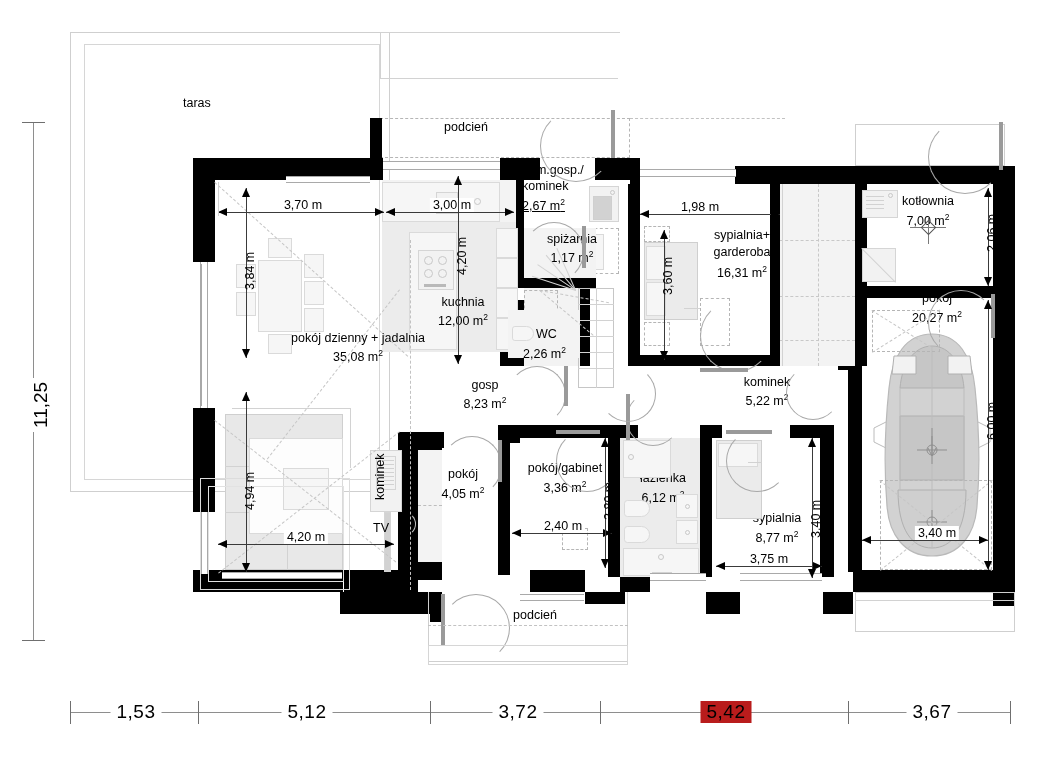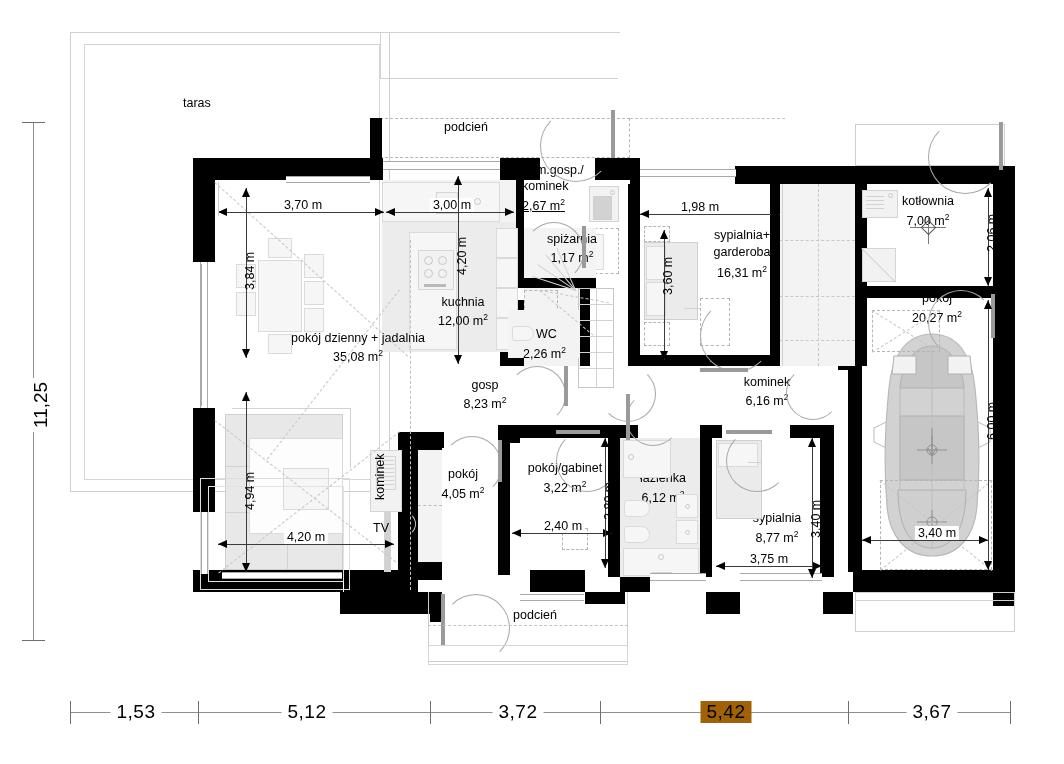--- a/index.html
+++ b/index.html
@@ -251,21 +251,21 @@
   <div class="outline-d" style="left:700px;top:298px;width:30px;height:48px;"></div>
 
   <div class="fillrm2" style="left:780px;top:184px;width:75px;height:182px;"></div>
   <div class="hair2" style="left:780px;top:240px;width:75px;height:1px;border-top:1px dashed #c8c8c8;background:none;"></div>
   <div class="hair2" style="left:780px;top:296px;width:75px;height:1px;border-top:1px dashed #c8c8c8;background:none;"></div>
   <div class="hair2" style="left:780px;top:340px;width:75px;height:1px;border-top:1px dashed #c8c8c8;background:none;"></div>
   <div class="hair2" style="left:818px;top:184px;width:1px;height:182px;border-left:1px dashed #c8c8c8;background:none;"></div>
   <div class="hair2" style="left:782px;top:184px;width:1px;height:182px;"></div>
 
   <div class="lbl c" style="left:767px;top:375px;">kominek</div>
-  <div class="lbl c area" style="left:767px;top:390px;"><span>6,16 m</span><sup>2</sup></div>
+  <div class="lbl c area" style="left:767px;top:390px;"><span>5,22 m</span><sup>2</sup></div>
 
   <div class="lbl c" style="left:928px;top:194px;">kotłownia</div>
   <div class="lbl c area" style="left:928px;top:210px;"><span>7,00 m</span><sup>2</sup></div>
   <div class="furn2" style="left:862px;top:190px;width:36px;height:28px;"></div>
   <div class="hair2" style="left:866px;top:196px;width:18px;height:1px;"></div>
   <div class="hair2" style="left:866px;top:200px;width:18px;height:1px;"></div>
   <div class="hair2" style="left:866px;top:204px;width:18px;height:1px;"></div>
   <div class="hair2" style="left:866px;top:208px;width:18px;height:1px;"></div>
   <div class="ring" style="left:888px;top:193px;width:5px;height:5px;"></div>
   <div class="furn2" style="left:862px;top:248px;width:34px;height:34px;"></div>
@@ -313,21 +313,21 @@
   <div class="outline-d" style="left:880px;top:480px;width:112px;height:90px;"></div>
   <div class="hair2" style="left:880px;top:480px;width:144px;height:1px;transform-origin:0 0;transform:rotate(38.8deg);border-top:1px dashed #c6c6c6;background:none;"></div>
   <div class="hair2" style="left:880px;top:570px;width:144px;height:1px;transform-origin:0 0;transform:rotate(-38.8deg);border-top:1px dashed #c6c6c6;background:none;"></div>
 
   <div class="fillrm2" style="left:418px;top:450px;width:24px;height:112px;"></div>
   <div class="lbl c" style="left:463px;top:467px;">pokój</div>
   <div class="lbl c area" style="left:463px;top:483px;"><span>4,05 m</span><sup>2</sup></div>
   <div class="hair2" style="left:418px;top:505px;width:24px;height:1px;border-top:1px dashed #bdbdbd;background:none;"></div>
 
   <div class="lbl c" style="left:565px;top:461px;">pokój/gabinet</div>
-  <div class="lbl c area" style="left:565px;top:477px;"><span>3,22 m</span><sup>2</sup></div>
+  <div class="lbl c area" style="left:565px;top:477px;"><span>3,36 m</span><sup>2</sup></div>
   <div class="outline-d" style="left:562px;top:528px;width:26px;height:22px;"></div>
 
   <div class="fillrm" style="left:620px;top:438px;width:80px;height:139px;"></div>
   <div class="lbl c" style="left:663px;top:471px;">łazienka</div>
   <div class="lbl c area" style="left:663px;top:487px;"><span>6,12 m</span><sup>2</sup></div>
   <div class="furnl" style="left:623px;top:440px;width:48px;height:38px;"></div>
   <div class="ring" style="left:628px;top:454px;width:6px;height:6px;"></div>
   <div class="furnl" style="left:624px;top:500px;width:26px;height:17px;border-radius:4px 10px 10px 4px;"></div>
   <div class="furnl" style="left:624px;top:526px;width:26px;height:17px;border-radius:4px 10px 10px 4px;"></div>
   <div class="furnl" style="left:676px;top:494px;width:22px;height:24px;"></div>
@@ -495,16 +495,16 @@
   <div class="tick" style="left:70px;top:701px;width:1px;height:23px;"></div>
   <div class="tick" style="left:198px;top:701px;width:1px;height:23px;"></div>
   <div class="tick" style="left:430px;top:701px;width:1px;height:23px;"></div>
   <div class="tick" style="left:600px;top:701px;width:1px;height:23px;"></div>
   <div class="tick" style="left:848px;top:701px;width:1px;height:23px;"></div>
   <div class="tick" style="left:1010px;top:701px;width:1px;height:23px;"></div>
 
   <div class="bigdim c" style="left:136px;top:701px;background:#fff;padding:0 6px;">1,53</div>
   <div class="bigdim c" style="left:307px;top:701px;background:#fff;padding:0 6px;">5,12</div>
   <div class="bigdim c" style="left:518px;top:701px;background:#fff;padding:0 6px;">3,72</div>
-  <div class="bigdim c" style="left:726px;top:701px;background:#a16207;padding:0 6px;">5,42</div>
+  <div class="bigdim c" style="left:726px;top:701px;background:#b91c1c;padding:0 6px;">5,42</div>
   <div class="bigdim c" style="left:932px;top:701px;background:#fff;padding:0 6px;">3,67</div>
 
 </div>
 
 </body></html>

